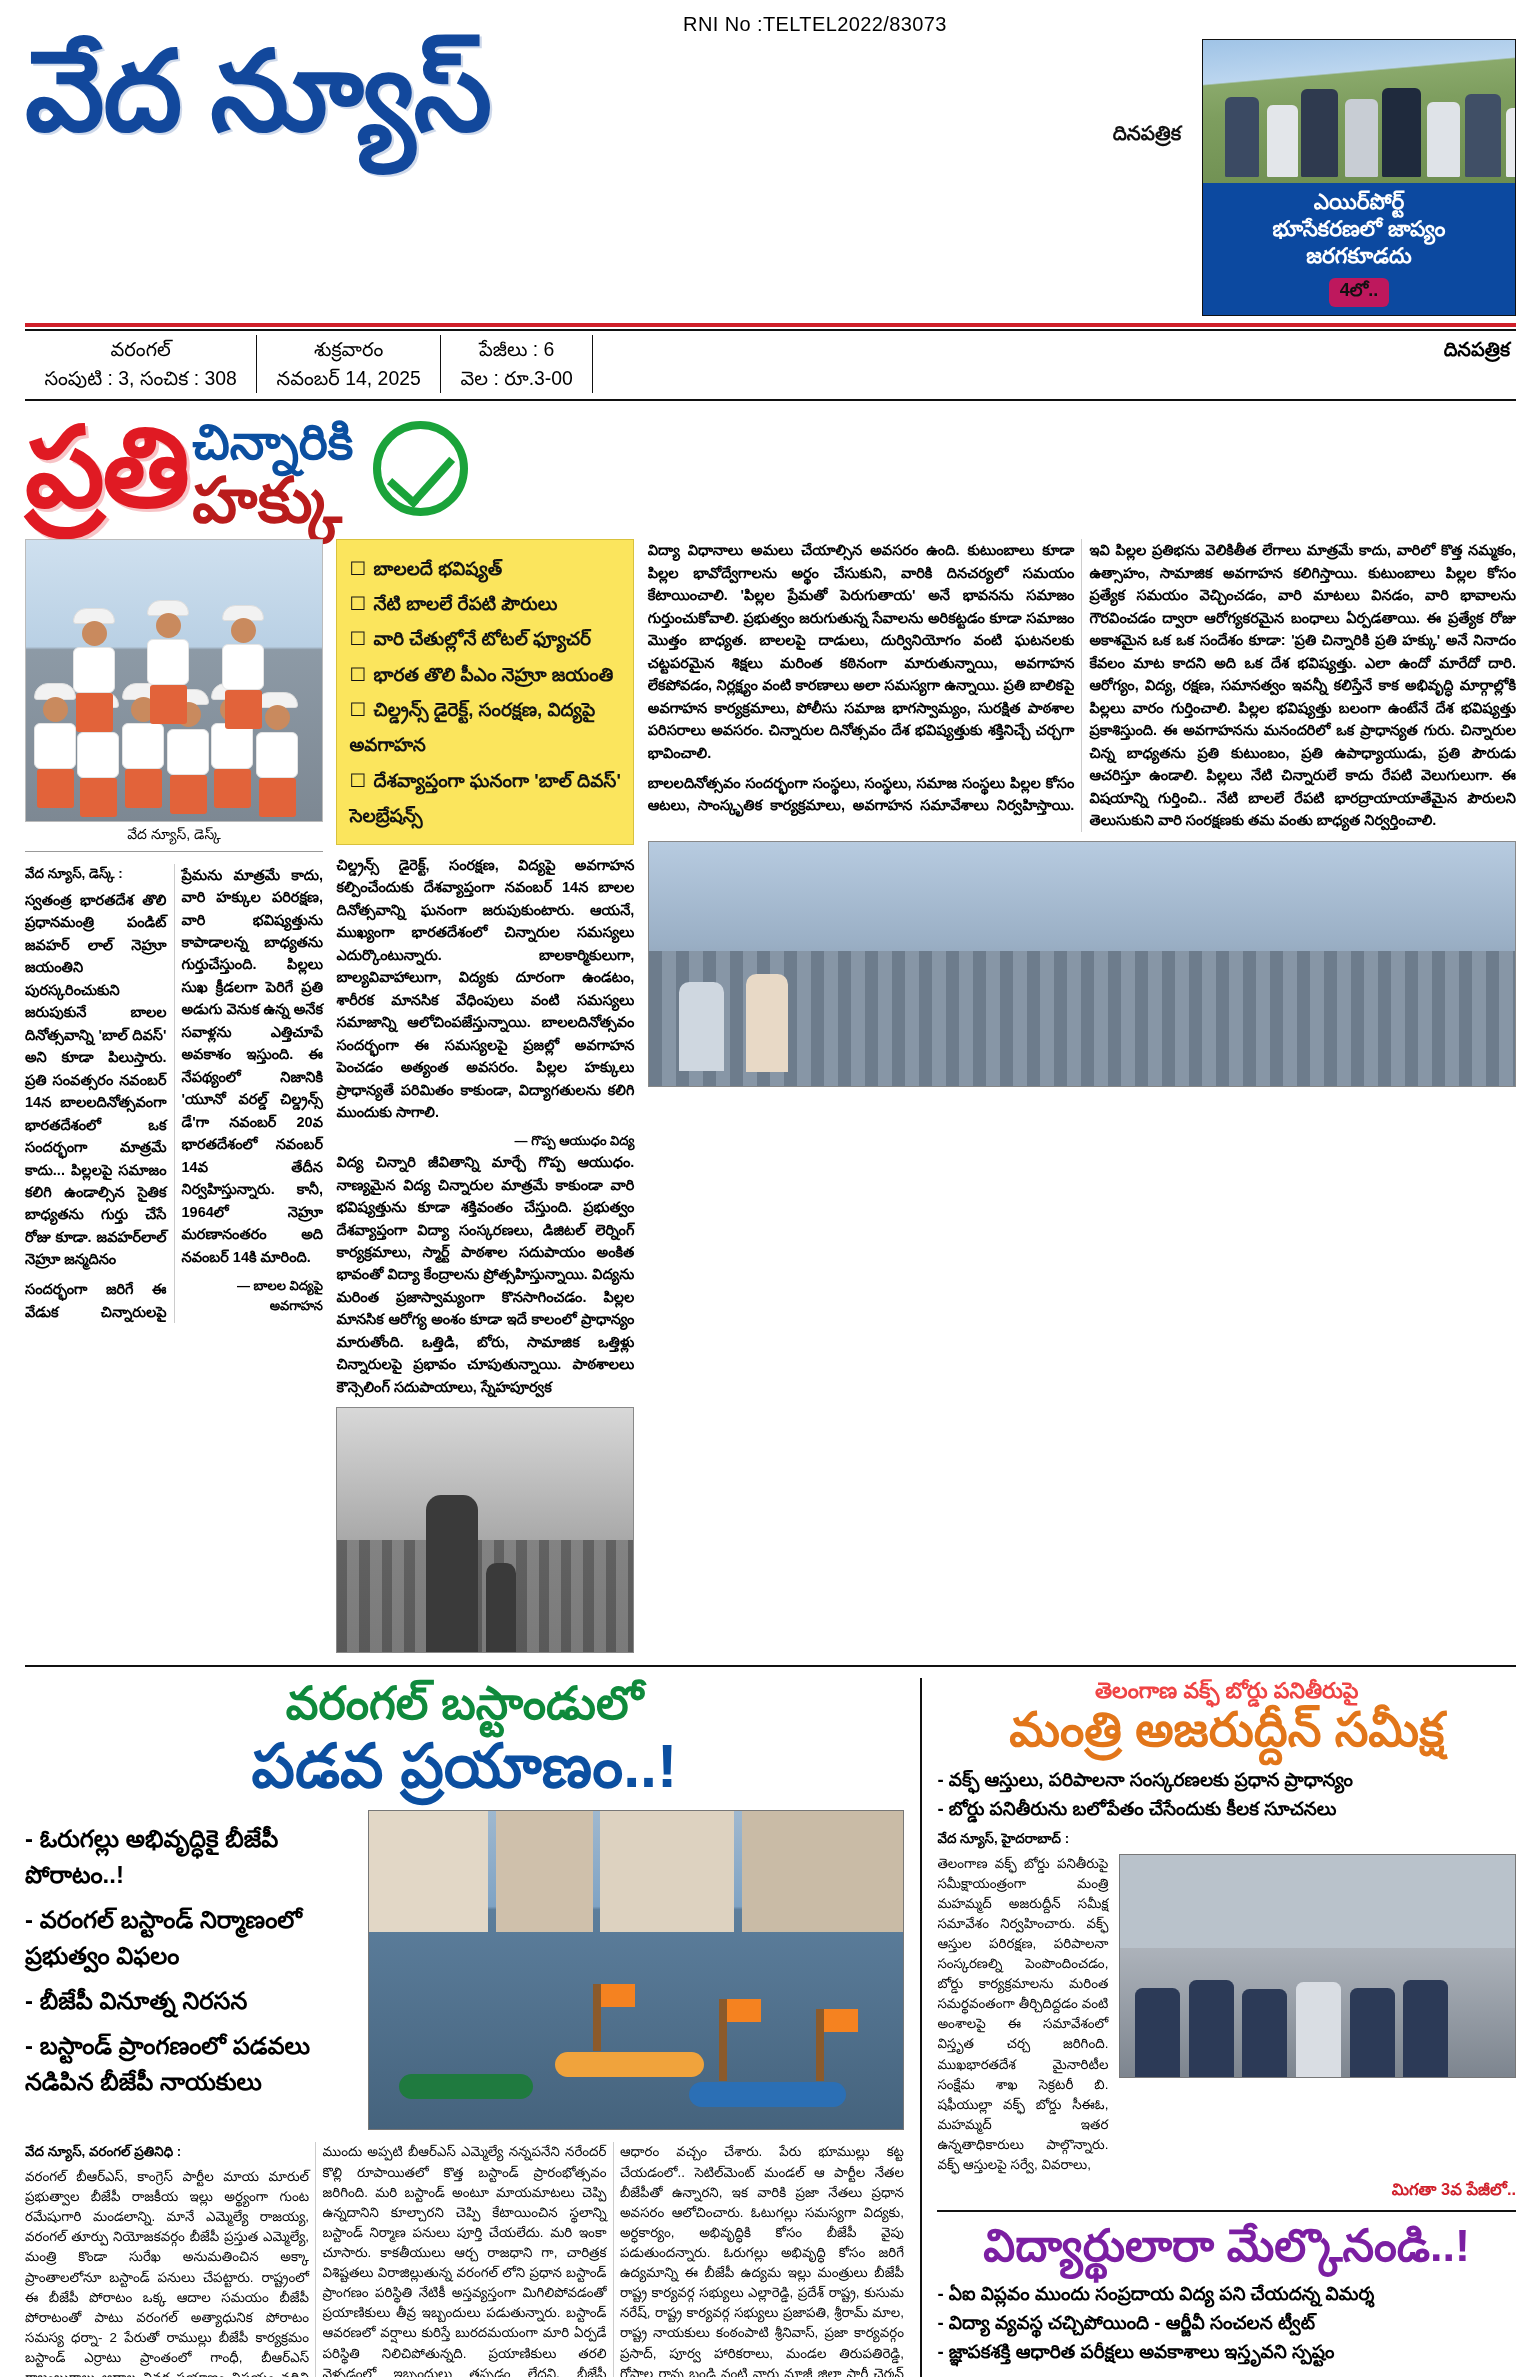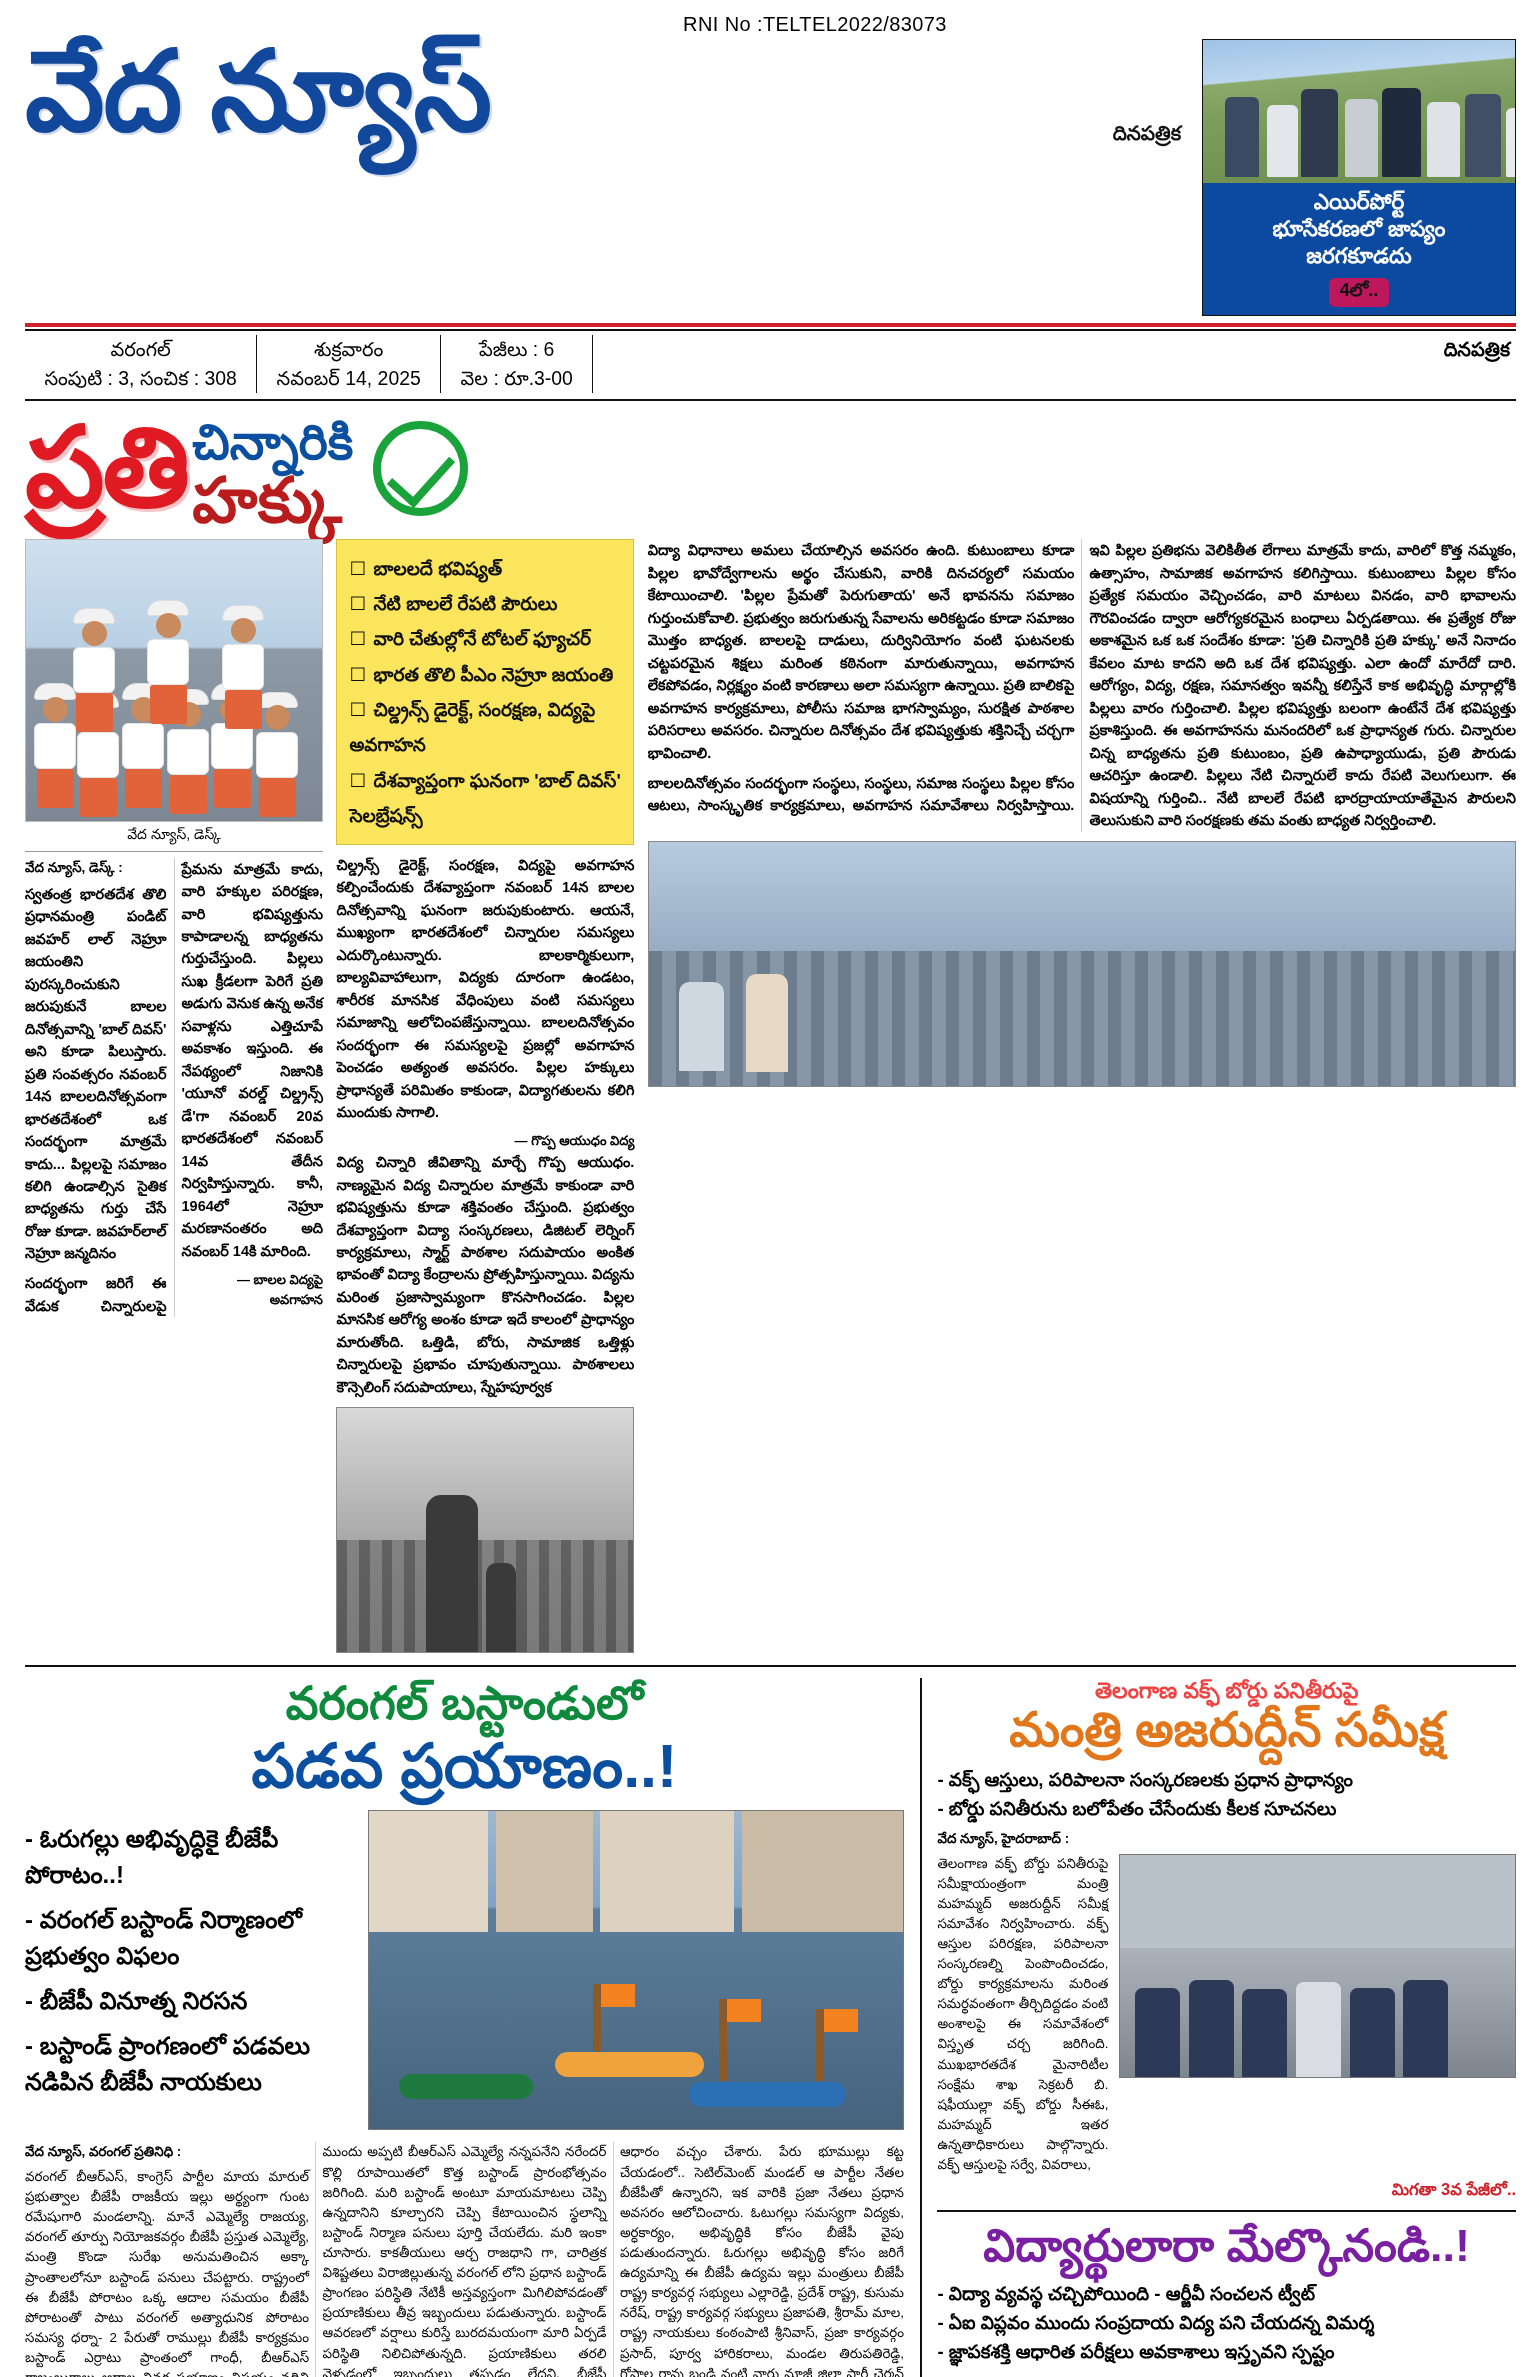--- a/index.html
+++ b/index.html
@@ -373,21 +373,21 @@
             <div class="legs"></div>
           </div>
         <div class="kid" style="left:194px;bottom:92px;">
             <div class="hat"></div>
             <div class="head"></div>
             <div class="body"></div>
             <div class="legs"></div>
           </div>
       </div>
       <div class="caption">వేద న్యూస్, డెస్క్</div>
-      <div class="col-text two-col" style="margin-top:6px;">
+      <div class="col-text two-col" style="margin-top:12px;">
         <div class="byline">వేద న్యూస్, డెస్క్ :</div>
         <p>స్వతంత్ర భారతదేశ తొలి ప్రధానమంత్రి పండిట్ జవహర్ లాల్ నెహ్రూ జయంతిని పురస్కరించుకుని జరుపుకునే బాలల దినోత్సవాన్ని 'బాల్ దివస్' అని కూడా పిలుస్తారు. ప్రతి సంవత్సరం నవంబర్ 14న బాలలదినోత్సవంగా భారతదేశంలో ఒక సందర్భంగా మాత్రమే కాదు... పిల్లలపై సమాజం కలిగి ఉండాల్సిన సైతిక బాధ్యతను గుర్తు చేసే రోజు కూడా. జవహర్‌లాల్ నెహ్రూ జన్మదినం</p>
         <p>సందర్భంగా జరిగే ఈ వేడుక చిన్నారులపై ప్రేమను మాత్రమే కాదు, వారి హక్కుల పరిరక్షణ, వారి భవిష్యత్తును కాపాడాలన్న బాధ్యతను గుర్తుచేస్తుంది. పిల్లలు సుఖ క్రీడలగా పెరిగే ప్రతి అడుగు వెనుక ఉన్న అనేక సవాళ్లను ఎత్తిచూపే అవకాశం ఇస్తుంది. ఈ నేపథ్యంలో నిజానికి 'యూనో వరల్డ్ చిల్డ్రన్స్ డే'గా నవంబర్ 20వ భారతదేశంలో నవంబర్ 14వ తేదీన నిర్వహిస్తున్నారు. కానీ, 1964లో నెహ్రూ మరణానంతరం అది నవంబర్ 14కి మారింది.</p>
         <div class="sig">— బాలల విద్యపై అవగాహన</div>
       </div>
     </div>
 
     <div>
       <div class="yellow-box">
         <div>బాలలదే భవిష్యత్</div>
@@ -483,22 +483,22 @@
           </div>
         </div>
         <div class="more">మిగతా 3వ పేజీలో..</div>
       </div>
 
       <div style="height:2.2px;background:#111;margin:7.5px 0;"></div>
 
       <div>
         <div class="hl-purple">విద్యార్థులారా మేల్కొనండి..!</div>
         <div class="subbul">
+          <div>- ఏఐ విప్లవం ముందు సంప్రదాయ విద్య పని చేయదన్న విమర్శ</div>
           <div>- విద్యా వ్యవస్థ చచ్చిపోయింది - ఆర్జీవీ సంచలన ట్వీట్</div>
-          <div>- ఏఐ విప్లవం ముందు సంప్రదాయ విద్య పని చేయదన్న విమర్శ</div>
           <div>- జ్ఞాపకశక్తి ఆధారిత పరీక్షలు అవకాశాలు ఇస్తృవని స్పష్టం</div>
         </div>
 
       </div>
 
     </div>
   </div>
 
 </div>
 

